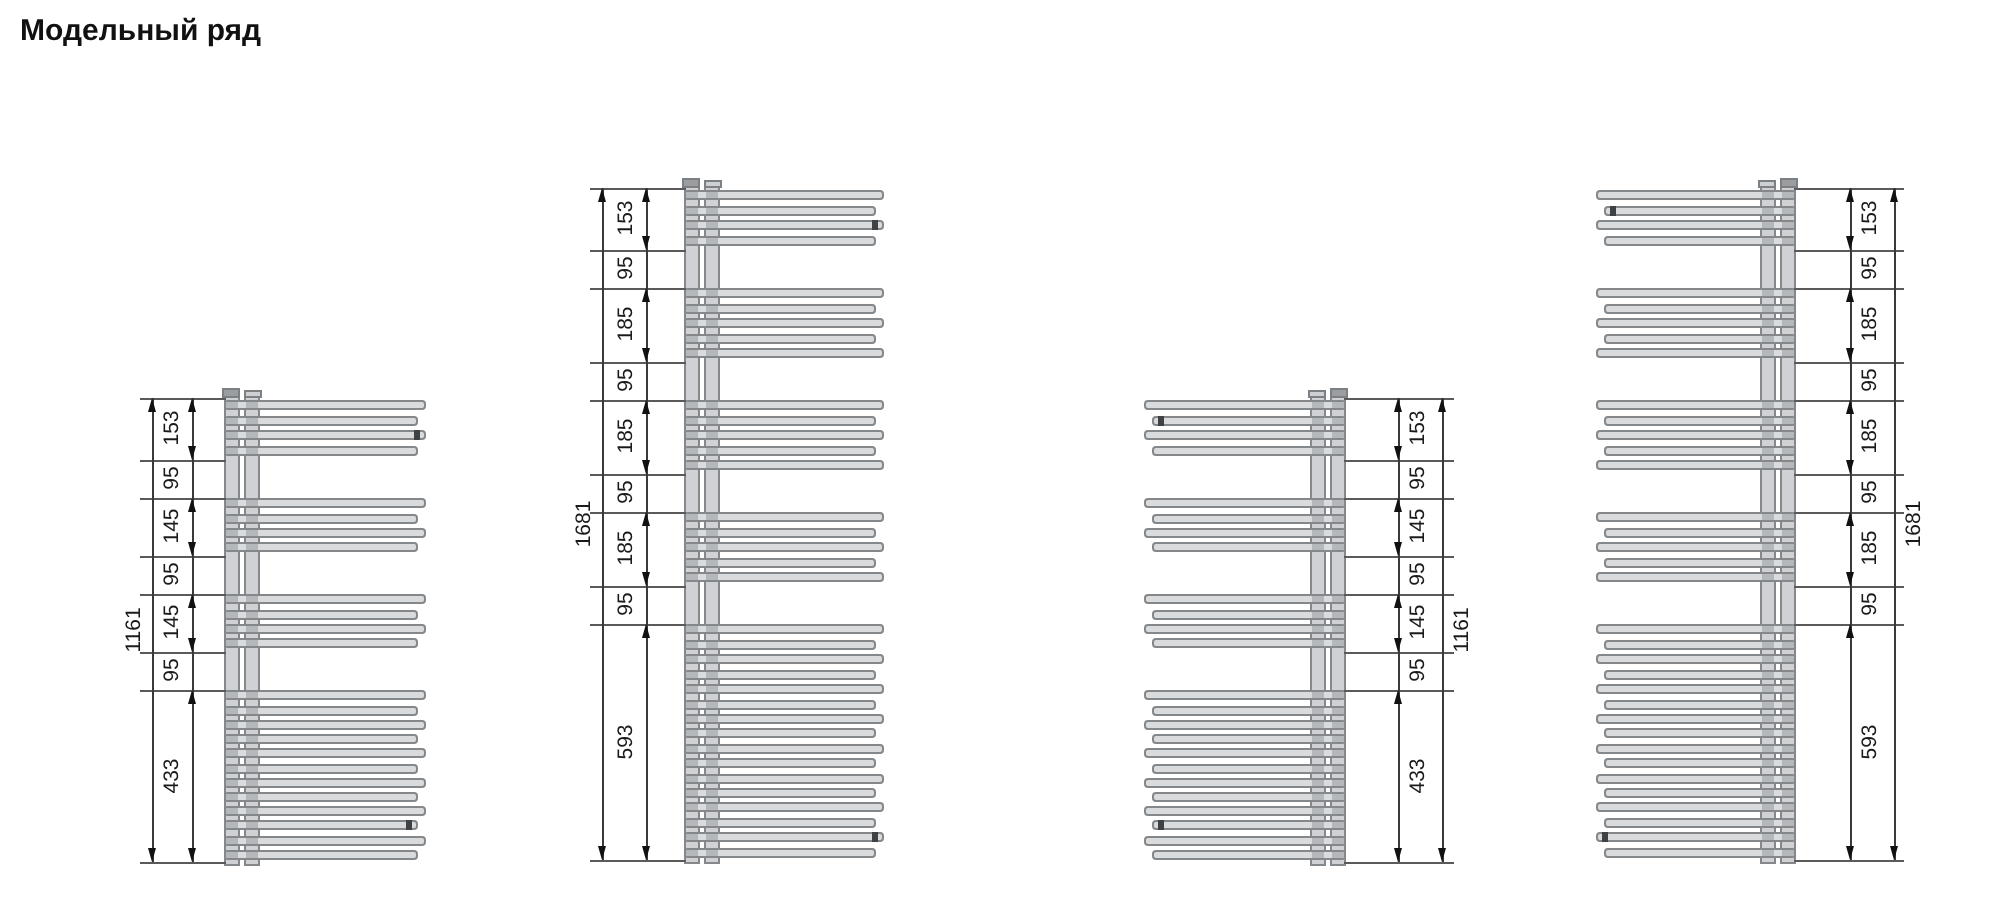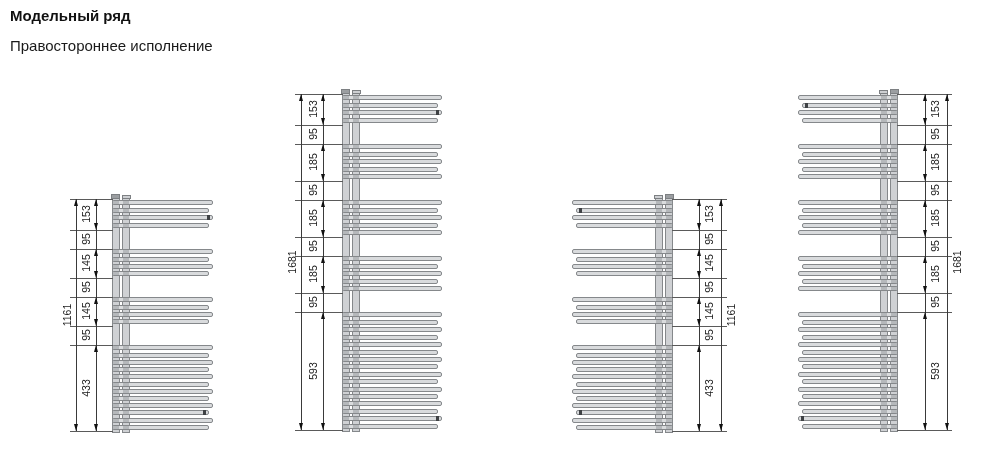--- a/index.html
+++ b/index.html
@@ -32,21 +32,20 @@
   .dim-label{
     position:absolute;font-size:10.5px;color:#1a1a1a;white-space:nowrap;
     transform:translate(-50%,-50%) rotate(-90deg);
   }
 </style>
 </head>
 <body>
 
 <div id="stage">
   <div class="page-title">Модельный ряд</div>
-  <div class="section-heading heading-left">Правостороннее исполнение</div>
   <div id="diagram">
       <div style="position: absolute; left: 0px; top: 0px;">
         <div class="pipe" style="left: 112px; top: 198px; height: 235.2px;"></div>
         <div class="pipe" style="left: 122px; top: 198px; height: 235.2px;"></div>
         <div class="cap cap-dark" style="left: 111px; top: 194px; width: 9px; height: 5px;"></div>
         <div class="cap cap-light" style="left: 122px; top: 195px; width: 9px; height: 4px;"></div>
         <div class="bar" style="left: 112px; top: 199.8px; width: 101px;"></div>
         <div class="junc" style="left: 113px; top: 200.8px;"></div>
         <div class="junc" style="left: 123px; top: 200.8px;"></div>
         <div class="bar" style="left: 112px; top: 207.5px; width: 97px;"></div>

